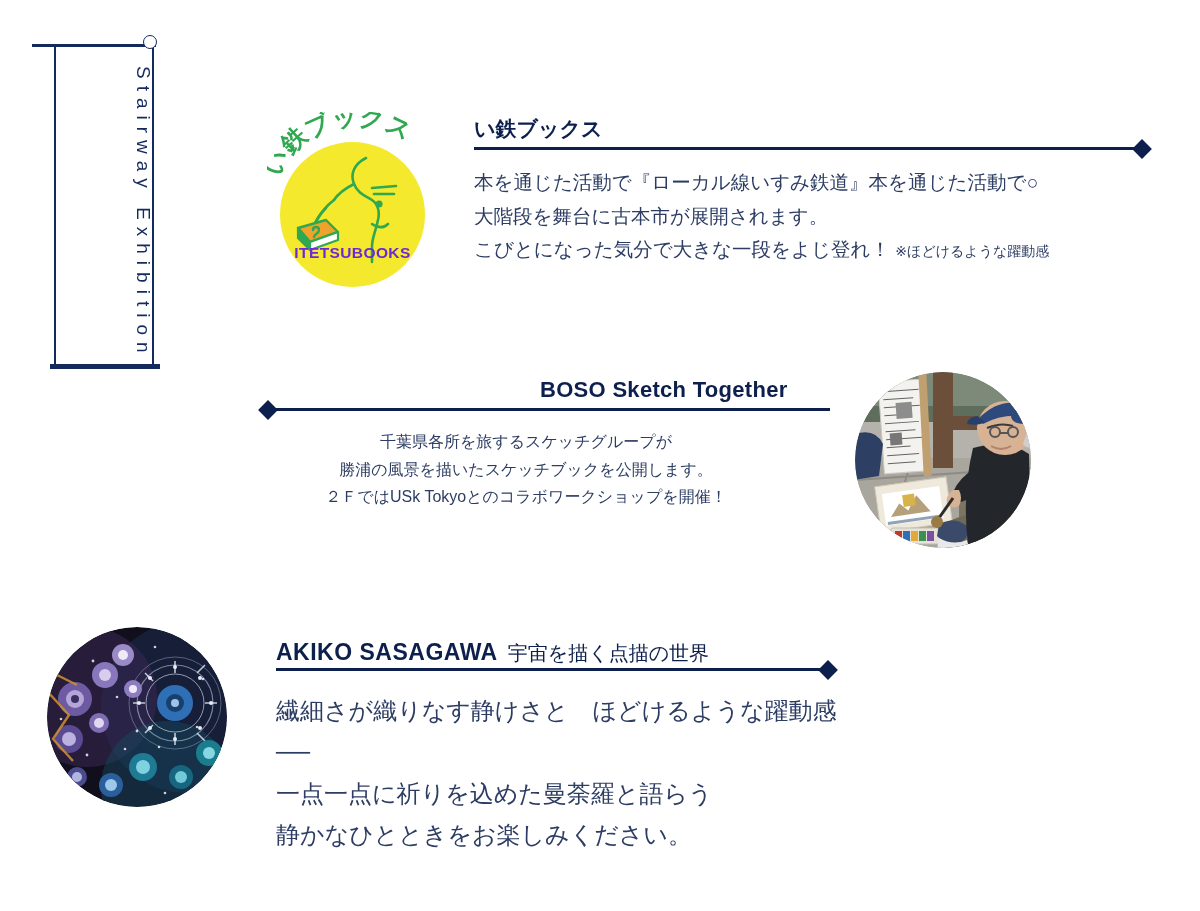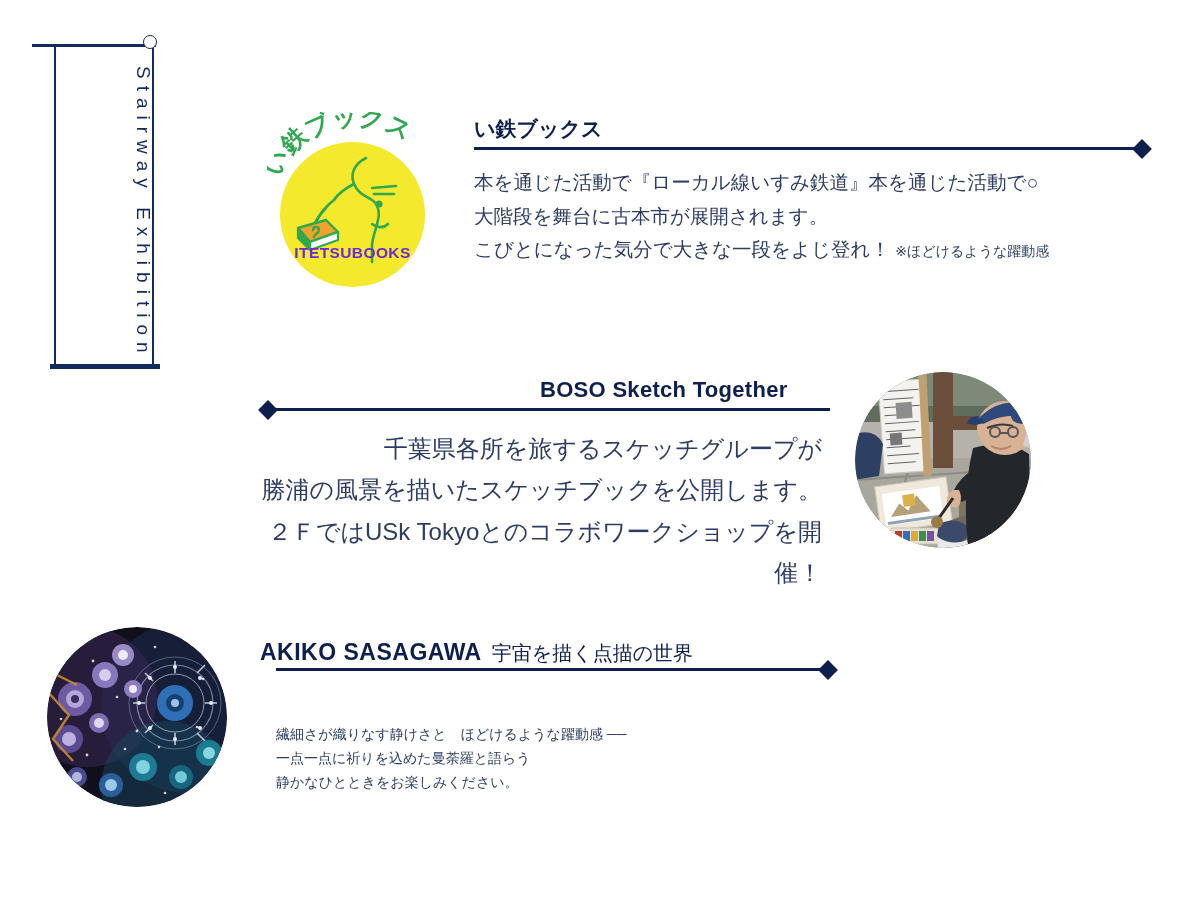--- a/index.html
+++ b/index.html
@@ -75,38 +75,38 @@
 
   .s1-title{left:474px;top:118px;font-size:21px;}
   .s1-rule{left:474px;top:147px;width:668px;}
   .s1-diamond{left:1135px;top:142px;}
   .s1-body{left:474px;top:166px;width:680px;font-size:19.5px;}
 
   
   .s2-title{left:540px;top:379px;font-size:22px;letter-spacing:.3px;}
   .s2-rule{left:268px;top:408px;width:562px;}
   .s2-diamond{left:261px;top:403px;}
-  .s2-body{left:230px;top:428px;width:592px;font-size:24px;text-align:right;}
+  .s2-body{left:230px;top:428px;width:592px;font-size:16px;text-align:center;}
   .s2-photo{
     position:absolute;left:855px;top:372px;width:176px;height:176px;border-radius:50%;
     overflow:hidden;
   }
 
   
-  .s3-head{position:absolute;left:260px;top:639px;white-space:nowrap;text-align:center;}
+  .s3-head{position:absolute;left:276px;top:639px;white-space:nowrap;text-align:center;}
   .s3-name{
     color:#0d1f4d;font-weight:bold;font-size:23px;letter-spacing:.5px;
     font-family:"Liberation Sans",sans-serif;
   }
   .s3-sub{
     color:#0d1f4d;font-size:20px;font-weight:400;margin-left:10px;
   }
   .s3-rule{left:276px;top:668px;width:552px;}
   .s3-diamond{left:821px;top:663px;}
-  .s3-body{left:276px;top:722px;width:600px;font-size:14px;}
+  .s3-body{left:276px;top:690px;width:600px;font-size:24px;}
   .s3-photo{
     position:absolute;left:47px;top:627px;width:180px;height:180px;border-radius:50%;
     overflow:hidden;
   }
   svg{display:block;}
 </style>
 </head>
 <body>
 
 <div class="page">

